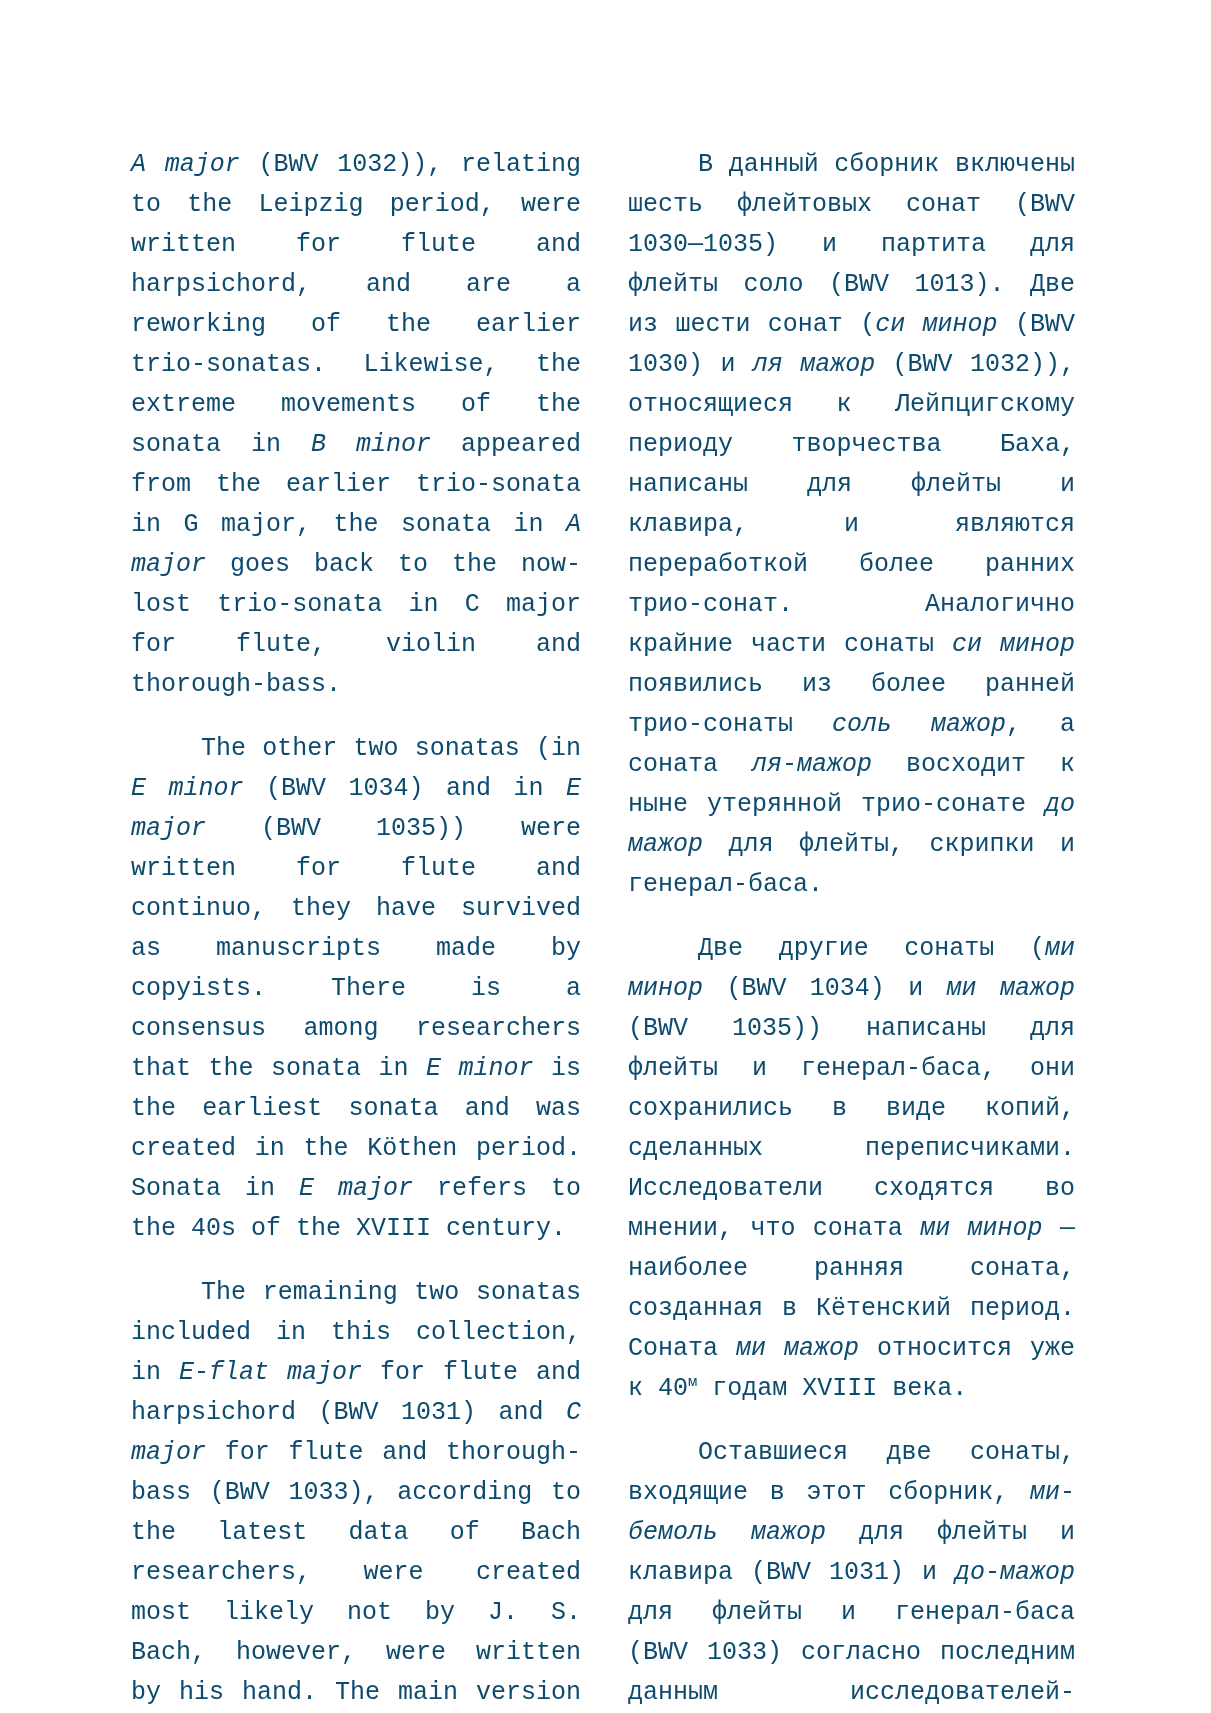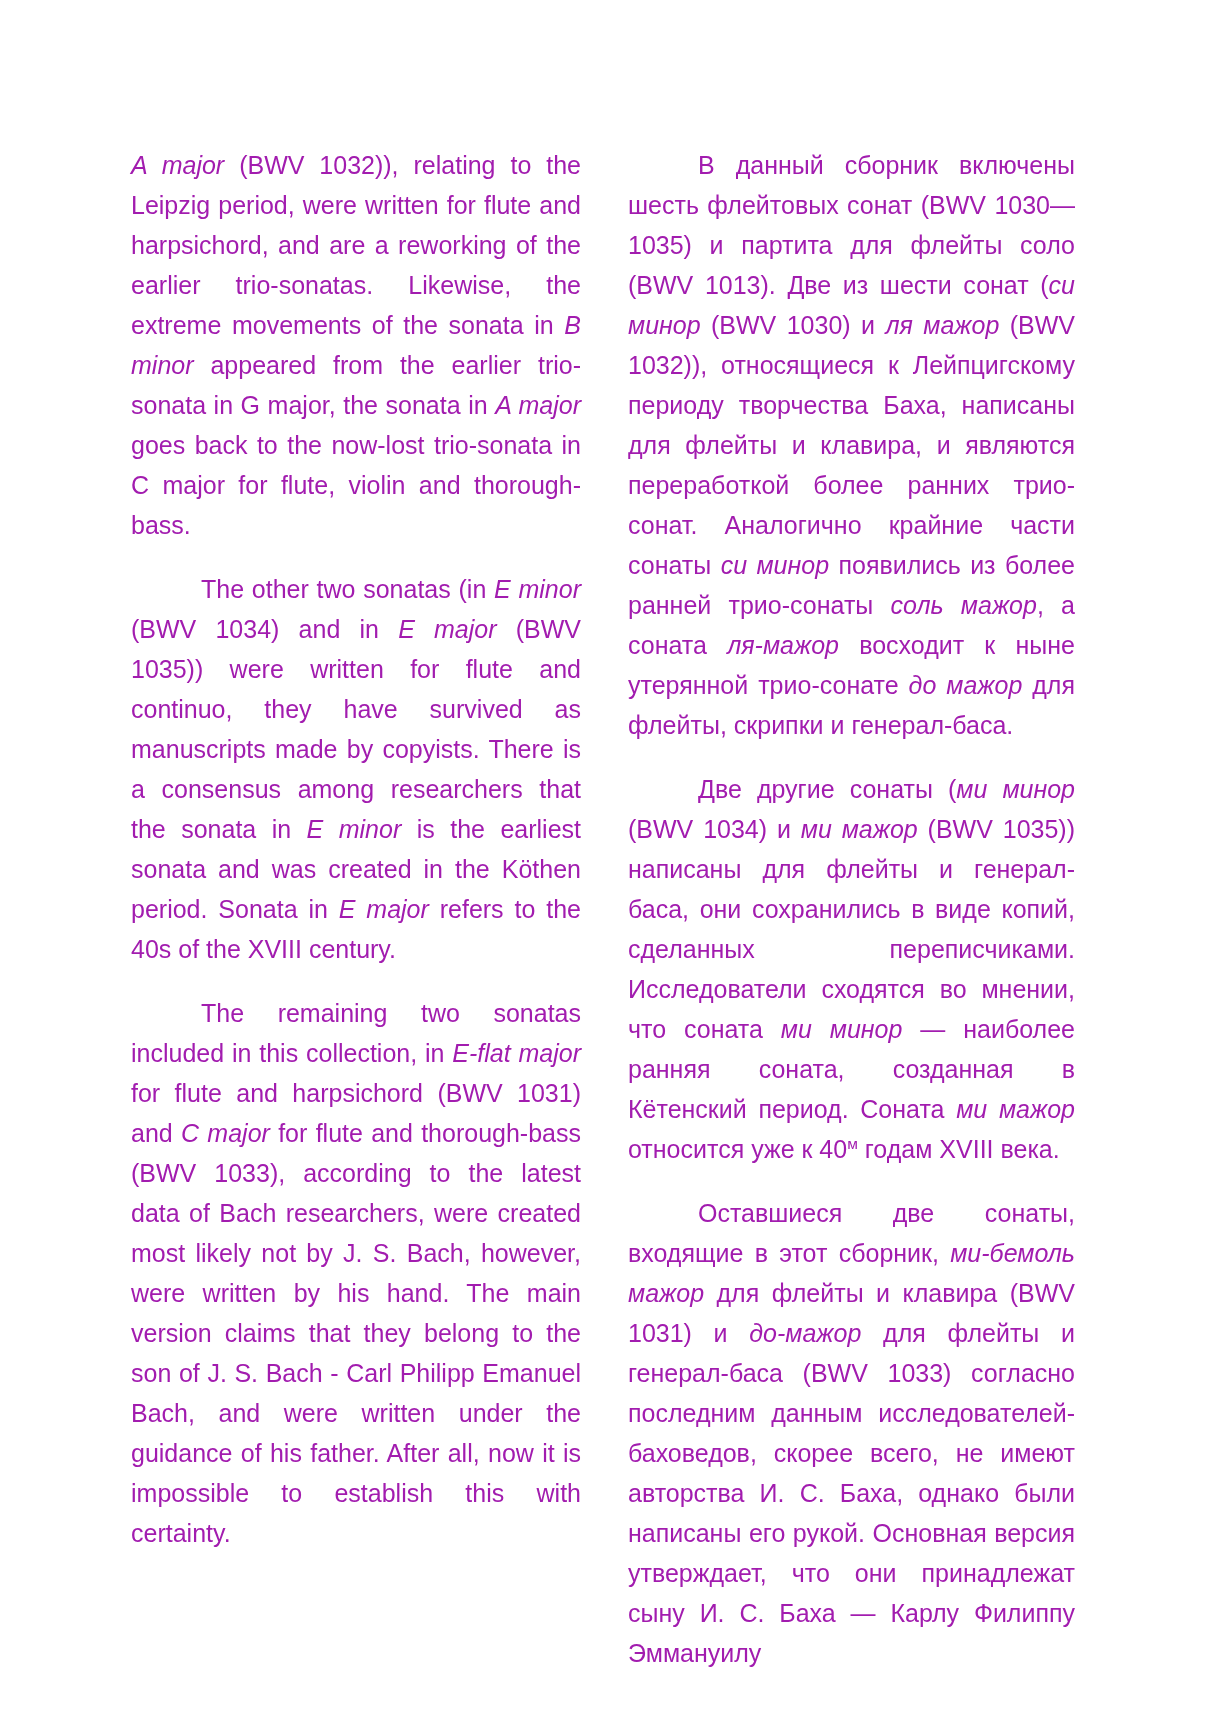--- a/index.html
+++ b/index.html
@@ -5,22 +5,22 @@
   html, body {
     margin: 0;
     padding: 0;
     background: #ffffff;
   }
   .page {
     position: relative;
     width: 1211px;
     height: 1713px;
     background: #ffffff;
-    color: #a21caf;
-    font-family: Liberation Sans, sans-serif;
+    color: #0c4a6e;
+    font-family: Liberation Mono, monospace;
     overflow: hidden;
   }
   .col {
     position: absolute;
     top: 145px;
     font-size: 25px;
     line-height: 40px;
     text-align: justify;
   }
   .col-left  { left: 131px; width: 450px; }

